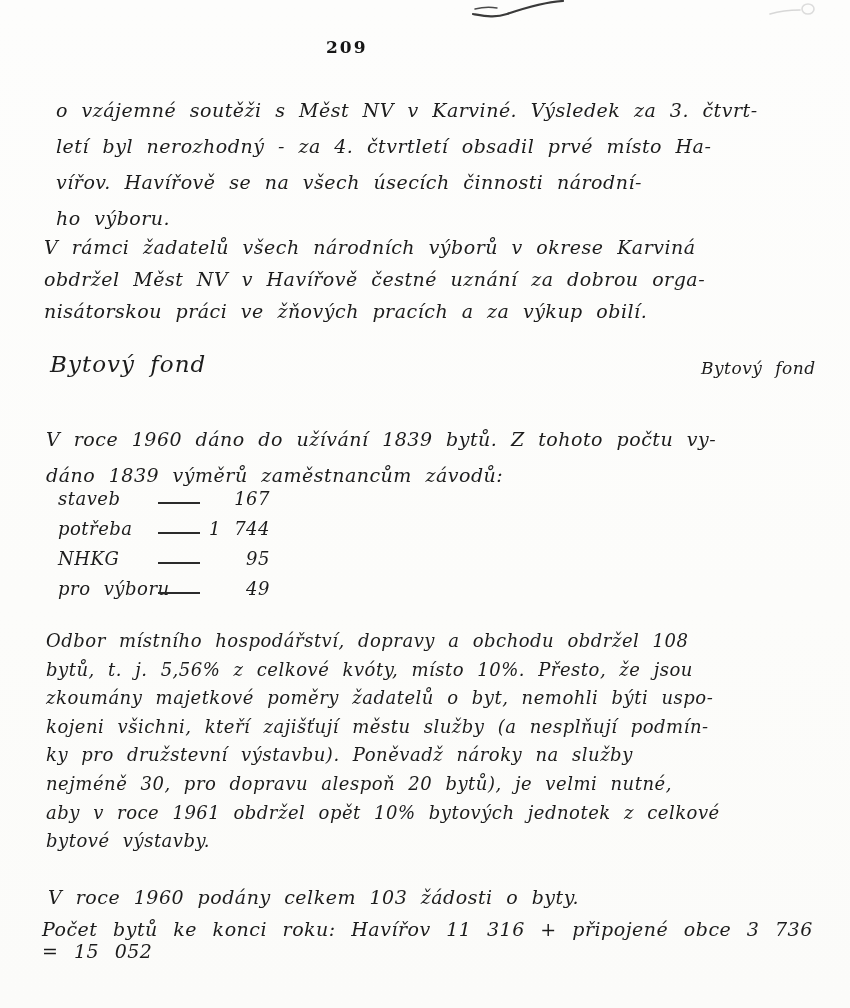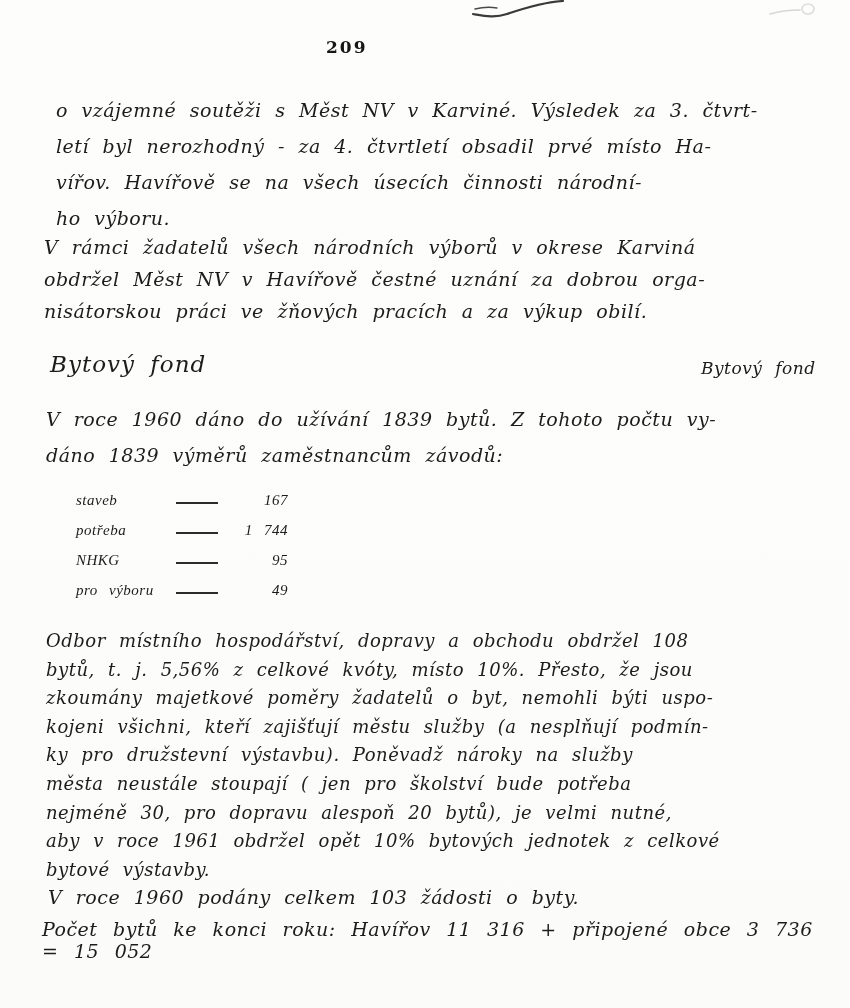--- a/index.html
+++ b/index.html
@@ -41,26 +41,25 @@
     left: 50px; top: 351px;
     font-size: 23px;
     letter-spacing: 1px;
   }
   .margin-note {
     position: absolute;
     left: 701px; top: 358px;
     font-size: 17px;
     white-space: nowrap;
   }
-  .para3 { left: 46px; top: 401px; font-size: 19px; line-height: 36px; width: 700px; }
+  .para3 { left: 46px; top: 421px; font-size: 19px; line-height: 36px; width: 700px; }
   .alloc {
     position: absolute;
-    left: 76px; top: 479px;
-    font-size: 15px;
-    font-family: Liberation Serif, serif;
+    left: 58px; top: 479px;
+    font-size: 18px;
   }
   .alloc-row {
     display: flex;
     align-items: flex-end;
     height: 30px;
     width: 212px;
   }
   .alloc-label { width: 96px; white-space: nowrap; }
   .alloc-line {
     flex: 1;
@@ -143,21 +142,20 @@
       <span class="alloc-value">49</span>
     </div>
   </div>
 
   <div class="para para4 hand">
     <div class="line">Odbor místního hospodářství, dopravy a obchodu obdržel 108</div>
     <div class="line">bytů, t. j. 5,56% z celkové kvóty, místo 10%. Přesto, že jsou</div>
     <div class="line">zkoumány majetkové poměry žadatelů o byt, nemohli býti uspo-</div>
     <div class="line">kojeni všichni, kteří zajišťují městu služby (a nesplňují podmín-</div>
     <div class="line">ky pro družstevní výstavbu). Poněvadž nároky na služby</div>
-    <div class="line">města neustále stoupají ( jen pro školství bude potřeba</div>
     <div class="line">nejméně 30, pro dopravu alespoň 20 bytů), je velmi nutné,</div>
     <div class="line">aby v roce 1961 obdržel opět 10% bytových jednotek z celkové</div>
     <div class="line">bytové výstavby.</div>
   </div>
 
   <div class="para para5 hand">V roce 1960 podány celkem 103 žádosti o byty.</div>
 
   <div class="para para6 hand">Počet bytů ke konci roku: Havířov 11 316 + připojené obce 3 736 =  15 052</div>
 
 </div>

